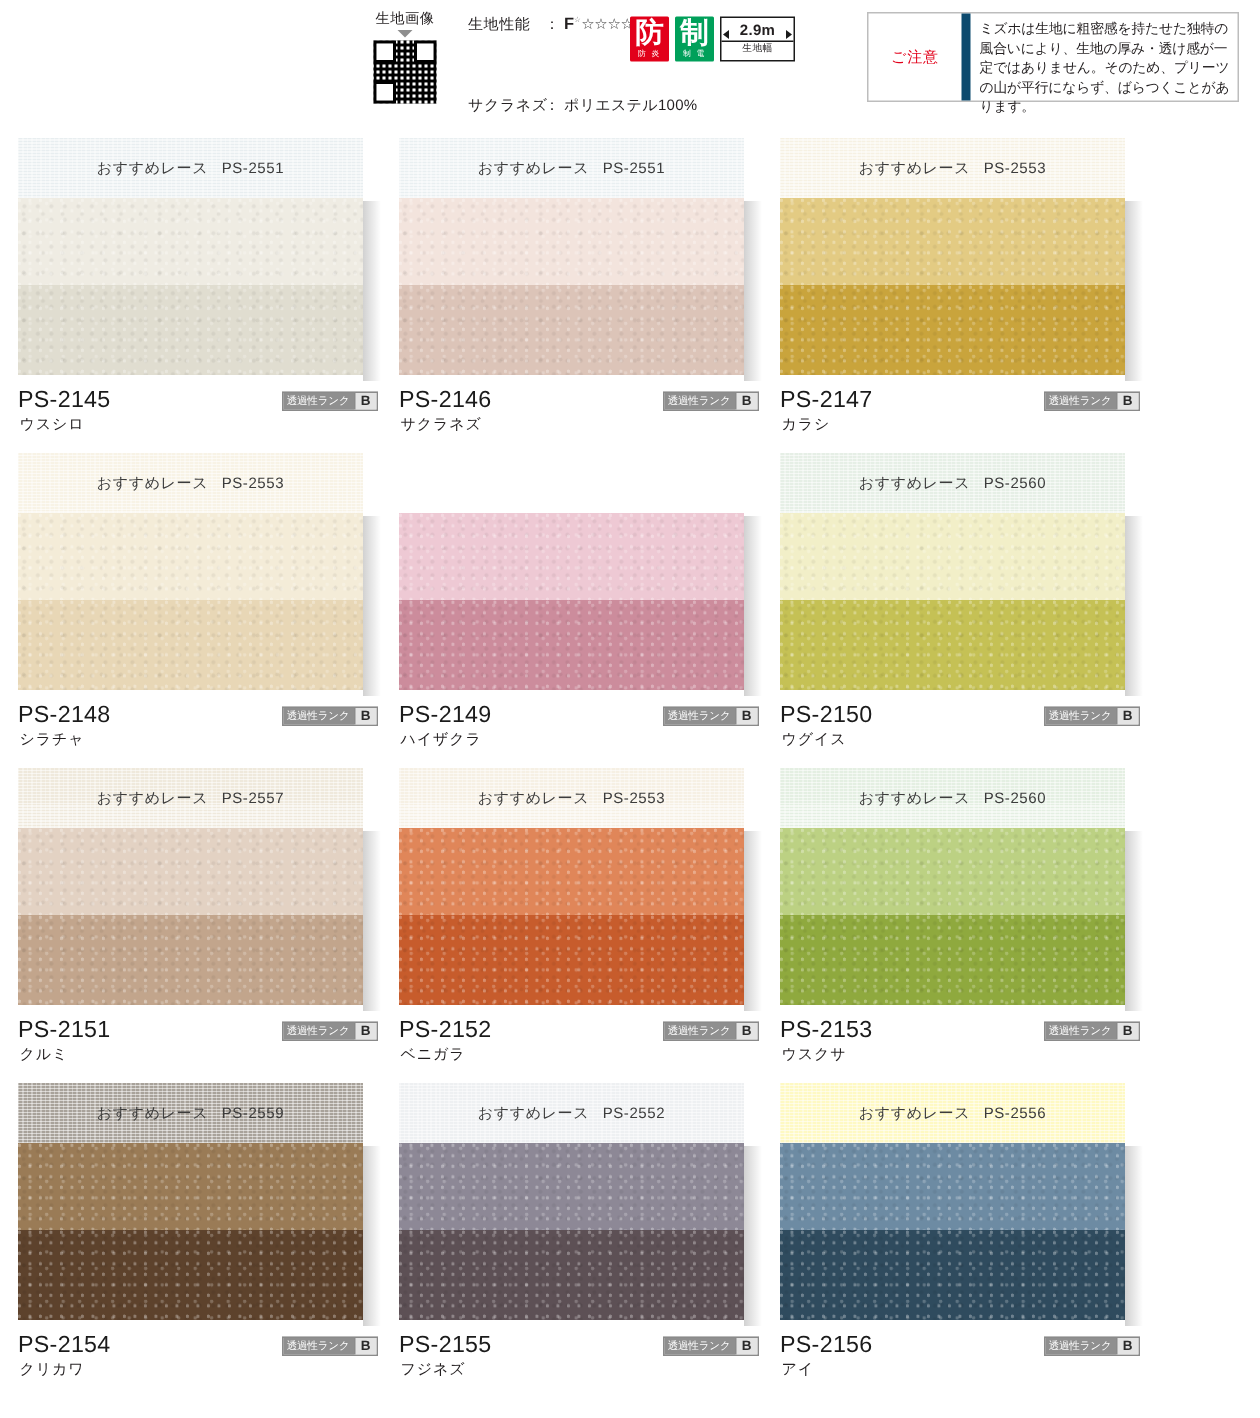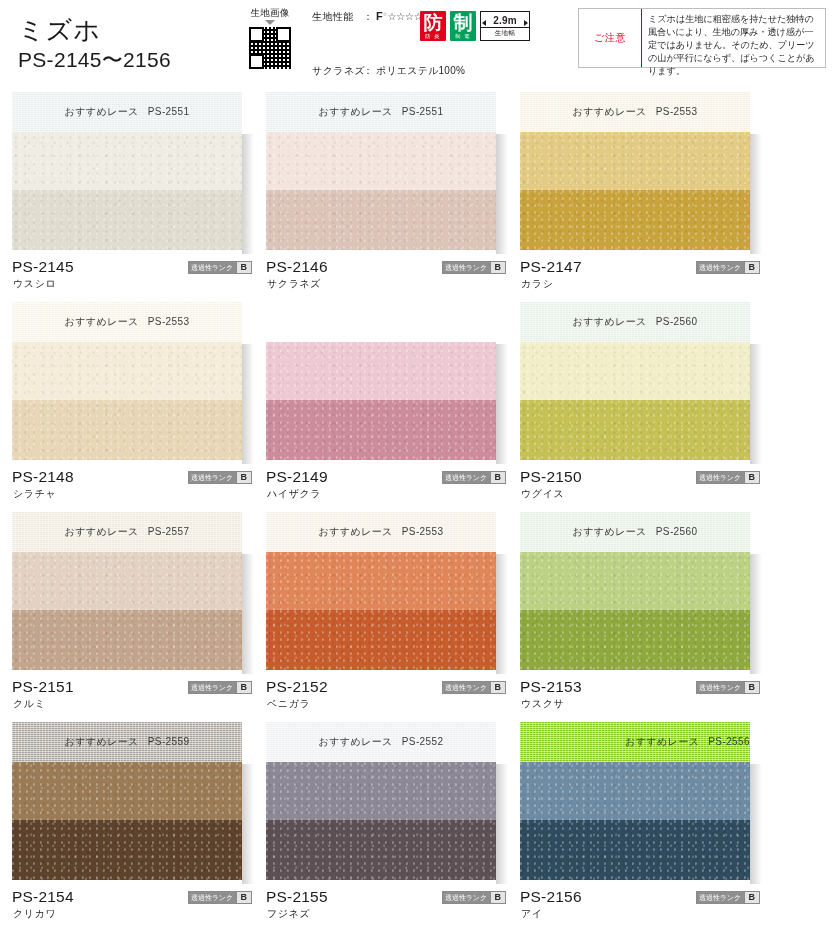--- a/index.html
+++ b/index.html
@@ -212,21 +212,21 @@
   }
   .notice-label {
     width: 62px;
     flex: 0 0 62px;
     display: flex;
     align-items: center;
     justify-content: center;
     font-size: 10px;
     color: #e2001a;
     letter-spacing: .6px;
-    border-right: 1px solid #0c4a6e;
+    border-right: 6px solid #0c4a6e;
   }
   .notice-text {
     flex: 1;
     padding: 4px 5px 4px 6px;
     font-size: 9.2px;
     line-height: 1.42;
     color: #231f20;
     letter-spacing: -0.1px;
   }
 
@@ -375,24 +375,20 @@
     line-height: 11px;
     padding: 0 4px;
     border-left: 1px solid #8a8a8a;
   }
 </style>
 </head>
 <body>
 
 <div class="header">
 
-  <div class="brand-block">
-    <div class="brand-title">ミズホ</div>
-    <div class="brand-code">PS-2145〜2156</div>
-  </div>
 
   <div class="qr-block">
     <div class="qr-caption">生地画像</div>
     <div class="qr-arrow"></div>
     <div class="qr-img">
       <span class="qr-corner-bl"></span>
     </div>
   </div>
 
   <div class="spec-list">
@@ -690,21 +686,21 @@
         <div class="prod-code">PS-2155</div>
         <div class="prod-name">フジネズ</div>
         <div class="rank-badge">
           <span class="rank-label">透過性ランク</span>
           <span class="rank-value">B</span>
         </div>
       </div>
     </div>
     <div class="cell">
       <div class="swatch-wrap">
-        <div class="lace-band" style="background: #84cc16; justify-content: flex-end;">
+        <div class="lace-band" style="background: #fef9c3;">
           <span class="lace-text"><span>おすすめレース</span><span class="sep"></span><span>PS-2556</span></span>
         </div>
         <div class="fabric">
           <div class="band-top" style="background: rgb(109, 139, 163);">
             <div class="tex"></div>
           </div>
           <div class="band-bottom" style="background: rgb(47, 75, 94);">
             <div class="tex"></div>
           </div>
         </div>

